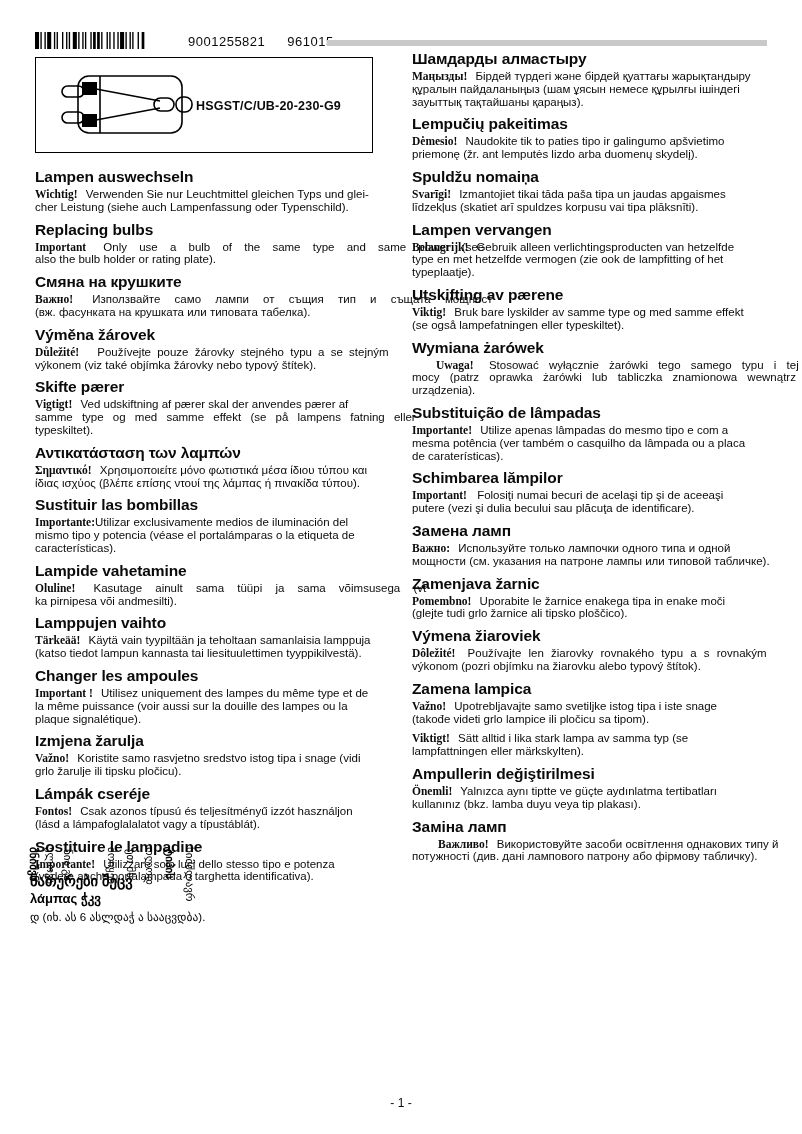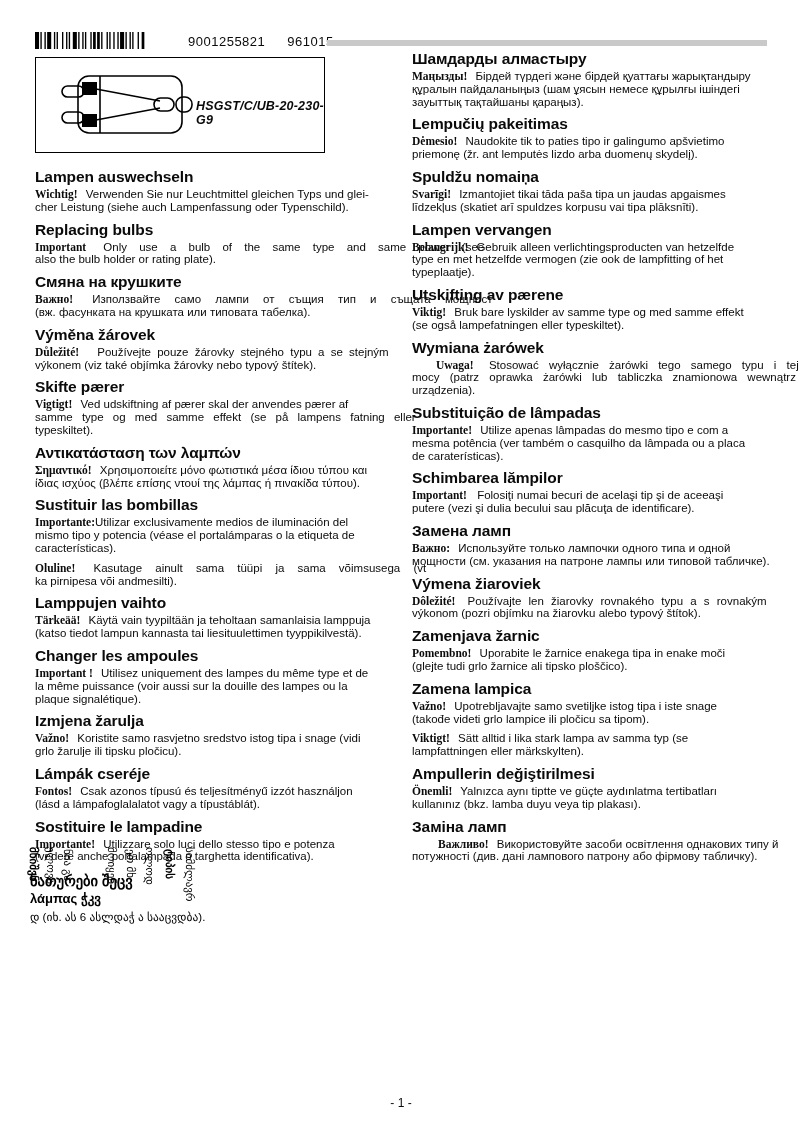--- a/index.html
+++ b/index.html
@@ -2,21 +2,21 @@
 <html><head>
 <meta charset="utf-8">
 <style>
   html,body{margin:0;padding:0;background:#ffffff;}
   .page{position:relative;width:802px;height:1134px;background:#fff;overflow:hidden;
         font-family:"Liberation Sans",sans-serif;color:#0a0a0a;}
   .barcode{position:absolute;left:35px;top:32px;}
   .barcode-numbers{position:absolute;left:188px;top:34px;font-size:13px;letter-spacing:.5px;}
   .barcode-numbers span{margin-right:22px;}
   .gray-bar{position:absolute;left:327px;top:40px;width:440px;height:6px;background:#c9c9c9;}
-  .diagram-box{position:absolute;left:35px;top:57px;width:290px;height:96px;border:1.5px solid #000;box-sizing:border-box;font-style:italic;}
+  .diagram-box{position:absolute;left:35px;top:57px;width:338px;height:96px;border:1.5px solid #000;box-sizing:border-box;}
   .bulb-svg{position:absolute;left:18px;top:0;}
   .bulb-label{position:absolute;left:160px;top:41px;font-size:12.5px;font-weight:700;letter-spacing:.2px;}
   .col{position:absolute;width:362px;}
   .col-left{left:35px;top:168px;}
   .col-right{left:412px;top:50px;}
   .section{margin-bottom:7px;}
   .heading{font-size:15.5px;font-weight:700;line-height:17px;margin-bottom:3px;letter-spacing:-.1px;white-space:pre;}
   .bl{font-size:11.5px;line-height:12.8px;white-space:pre;}
   .bl b{font-weight:700;font-family:Liberation Serif, serif;}
   .georgian{position:absolute;left:0;top:0;width:802px;height:1134px;pointer-events:none;}
@@ -114,20 +114,21 @@
         <div class="bl"><b style="margin-right: 5px;">Σημαντικό!</b> Χρησιμοποιείτε μόνο φωτιστικά μέσα ίδιου τύπου και</div>
         <div class="bl">ίδιας ισχύος (βλέπε επίσης ντουί της λάμπας ή πινακίδα τύπου).</div>
       </div>
       <div class="section">
         <div class="heading">Sustituir las bombillas</div>
         <div class="bl"><b>Importante:</b>Utilizar exclusivamente medios de iluminación del</div>
         <div class="bl">mismo tipo y potencia (véase el portalámparas o la etiqueta de</div>
         <div class="bl">características).</div>
       </div>
       <div class="section">
+        <div class="heading">Lampide vahetamine</div>
         <div class="bl" style="word-spacing: 10px;"><b style="margin-right: 5px;">Oluline!</b> Kasutage ainult sama tüüpi ja sama võimsusega (vt</div>
         <div class="bl">ka pirnipesa või andmesilti).</div>
       </div>
       <div class="section">
         <div class="heading">Lamppujen vaihto</div>
         <div class="bl"><b style="margin-right: 5px;">Tärkeää!</b> Käytä vain tyypiltään ja teholtaan samanlaisia lamppuja</div>
         <div class="bl">(katso tiedot lampun kannasta tai liesituulettimen tyyppikilvestä).</div>
       </div>
       <div class="section">
         <div class="heading">Changer les ampoules</div>
@@ -195,28 +196,28 @@
         <div class="heading">Schimbarea lămpilor</div>
         <div class="bl"><b style="margin-right: 7px;">Important!</b> Folosiţi numai becuri de acelaşi tip şi de aceeaşi</div>
         <div class="bl">putere (vezi şi dulia becului sau plăcuţa de identificare).</div>
       </div>
       <div class="section">
         <div class="heading">Замена ламп</div>
         <div class="bl"><b style="margin-right: 5px;">Важно:</b> Используйте только лампочки одного типа и одной</div>
         <div class="bl">мощности (см. указания на патроне лампы или типовой табличке).</div>
       </div>
       <div class="section">
+        <div class="heading">Zamenjava žarnic</div>
+        <div class="bl"><b style="margin-right: 5px;">Pomembno!</b> Uporabite le žarnice enakega tipa in enake moči</div>
+        <div class="bl">(glejte tudi grlo žarnice ali tipsko ploščico).</div>
+      </div>
+      <div class="section">
         <div class="heading">Výmena žiaroviek</div>
         <div class="bl" style="word-spacing: 4px;"><b style="margin-right: 5px;">Dôležité!</b> Používajte len žiarovky rovnakého typu a s rovnakým</div>
         <div class="bl">výkonom (pozri objímku na žiarovku alebo typový štítok).</div>
-      </div>
-      <div class="section">
-        <div class="heading">Zamenjava žarnic</div>
-        <div class="bl"><b style="margin-right: 5px;">Pomembno!</b> Uporabite le žarnice enakega tipa in enake moči</div>
-        <div class="bl">(glejte tudi grlo žarnice ali tipsko ploščico).</div>
       </div>
       <div class="section">
         <div class="heading">Zamena lampica</div>
         <div class="bl"><b style="margin-right: 5px;">Važno!</b> Upotrebljavajte samo svetiljke istog tipa i iste snage</div>
         <div class="bl">(takođe videti grlo lampice ili pločicu sa tipom).</div>
       </div>
       <div class="section">
         <div class="bl"><b style="margin-right: 5px;">Viktigt!</b> Sätt alltid i lika stark lampa av samma typ (se</div>
         <div class="bl">lampfattningen eller märkskylten).</div>
       </div>

